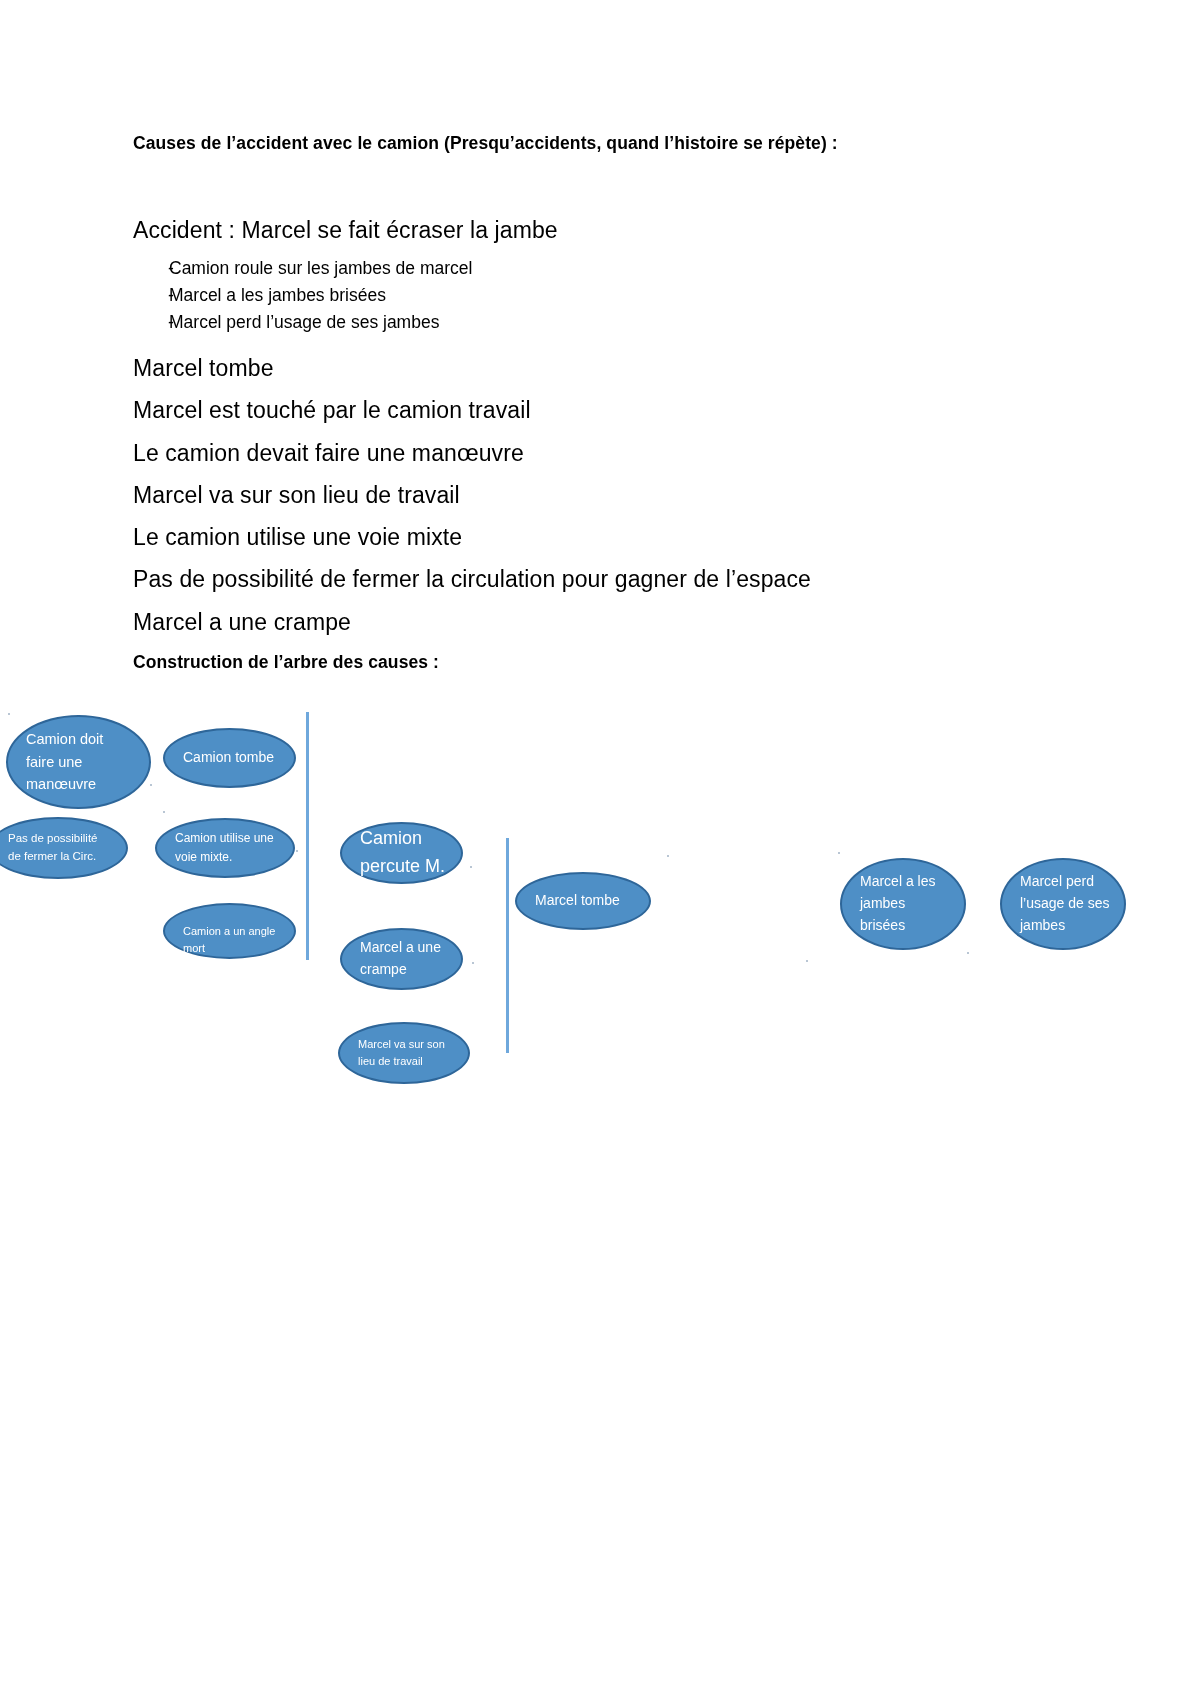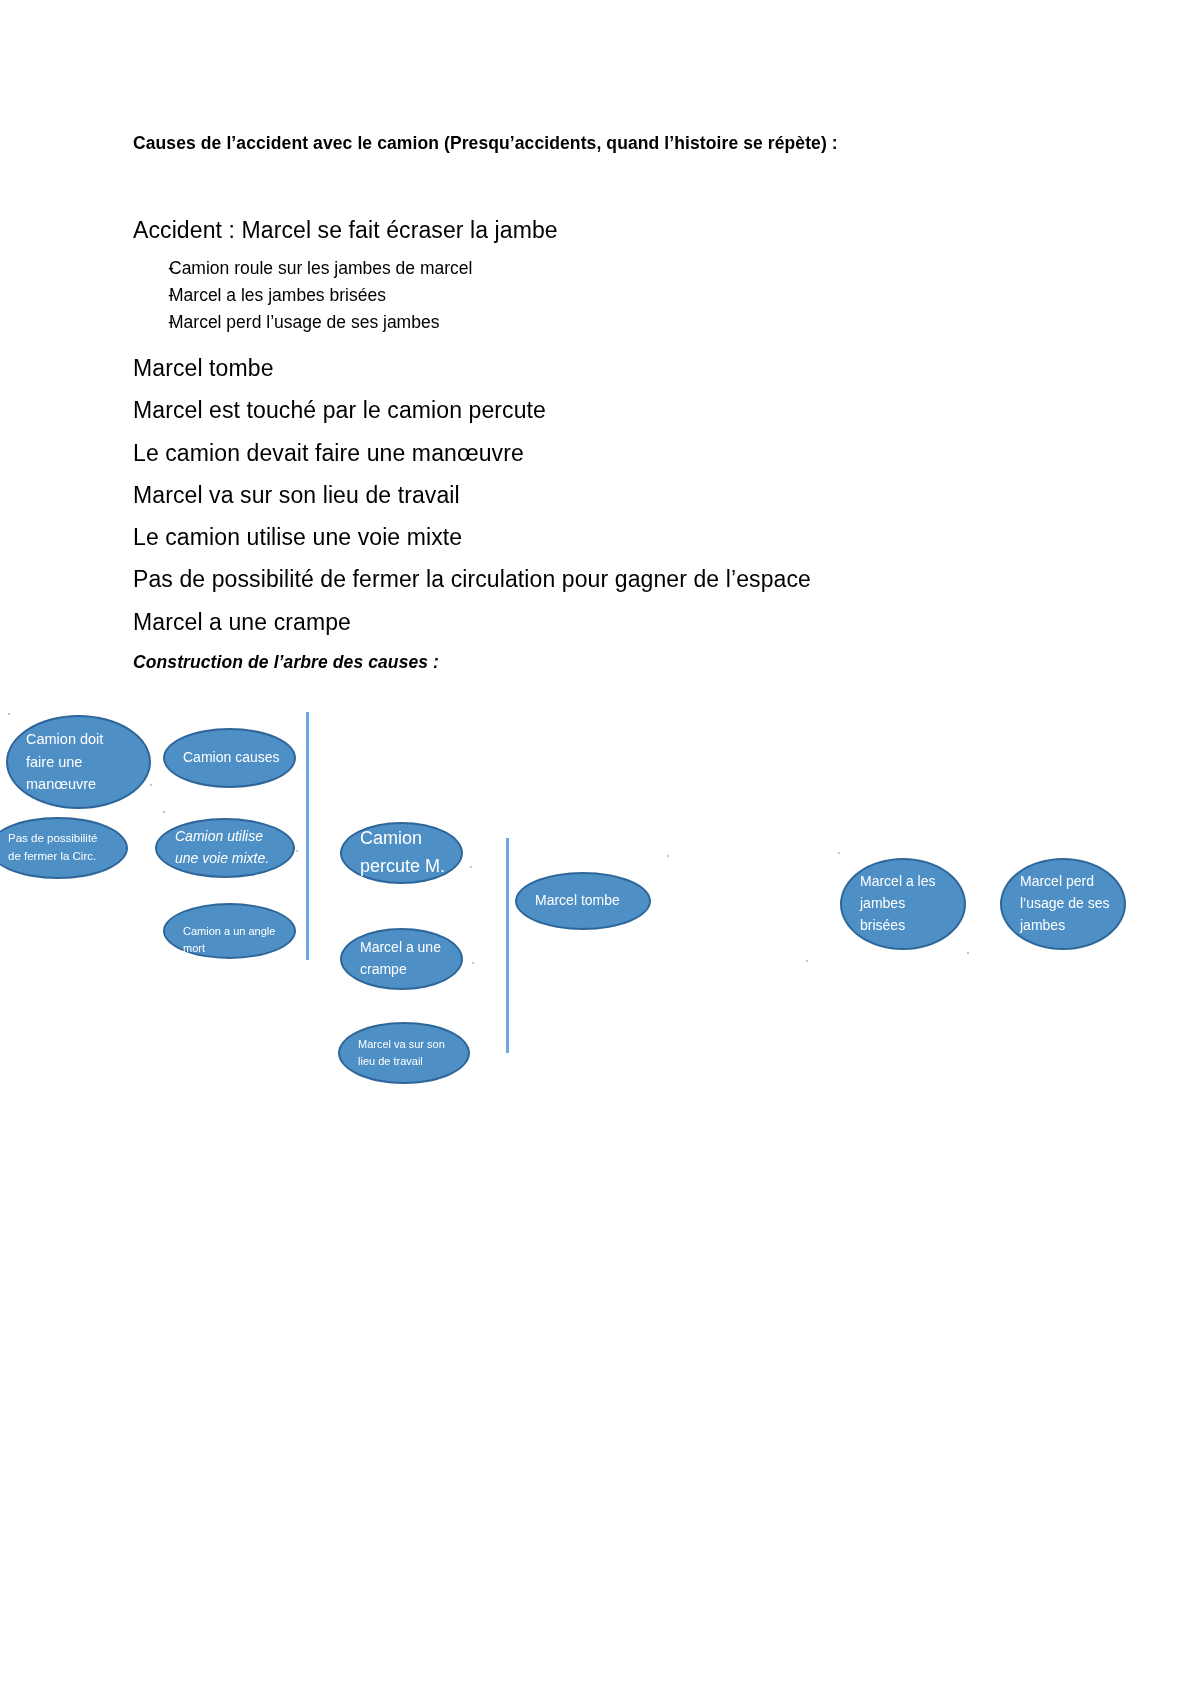--- a/index.html
+++ b/index.html
@@ -60,21 +60,21 @@
     font-size: 17.5px;
     white-space: nowrap;
   }
 
   .stmt {
     position: absolute;
     left: 0;
     white-space: nowrap;
   }
 
-  .h-construction { position: absolute; left: 0; top: 652px; white-space: nowrap; font-style: italic; }
+  .h-construction { position: absolute; left: 0; top: 652px; white-space: nowrap; }
 
   
   .diagram {
     position: absolute;
     left: 0;
     top: 690px;
     width: 1200px;
     height: 420px;
   }
   .node {
@@ -125,21 +125,21 @@
         <div class="bullet-dash">-</div>
         <div class="bullet-text">Marcel a les jambes brisées</div>
       </div>
       <div class="bullet-row">
         <div class="bullet-dash">-</div>
         <div class="bullet-text">Marcel perd l’usage de ses jambes</div>
       </div>
     </div>
 
     <div class="para stmt" style="top:355px">Marcel tombe</div>
-    <div class="para stmt" style="top:397px">Marcel est touché par le camion percute</div>
+    <div class="para stmt" style="top:397px">Marcel est touché par le camion travail</div>
     <div class="para stmt" style="top:440px">Le camion devait faire une manœuvre</div>
     <div class="para stmt" style="top:482px">Marcel va sur son lieu de travail</div>
     <div class="para stmt" style="top:524px">Le camion utilise une voie mixte</div>
     <div class="para stmt" style="top:566px">Pas de possibilité de fermer la circulation pour gagner de l’espace</div>
     <div class="para stmt" style="top:609px">Marcel a une crampe</div>
 
     <div class="heading h-construction">Construction de l’arbre des causes :</div>
   </div>
 
   <div class="diagram">
@@ -158,28 +158,28 @@
     <div class="dot" style="left:806px; top:270px;"></div>
     <div class="dot" style="left:967px; top:262px;"></div>
     <div class="dot" style="left:472px; top:272px;"></div>
     <div class="dot" style="left:44px; top:165px;"></div>
 
     <div class="node" style="left:6px; top:25px; width:145px; height:94px; font-size:14.5px;">
       <span>Camion doit faire une manœuvre</span>
     </div>
 
     <div class="node" style="left:163px; top:38px; width:133px; height:60px; font-size:14px;">
-      <span>Camion causes</span>
+      <span>Camion tombe</span>
     </div>
 
     <div class="node" style="left:-12px; top:127px; width:140px; height:62px; font-size:11.5px;">
       <span>Pas de possibilité de fermer la Circ.</span>
     </div>
 
-    <div class="node" style="left:155px; top:128px; width:140px; height:60px; font-size:14px;font-style:italic;">
+    <div class="node" style="left:155px; top:128px; width:140px; height:60px; font-size:12px;">
       <span>Camion utilise une voie mixte.</span>
     </div>
 
     <div class="node" style="left:163px; top:213px; width:133px; height:56px; font-size:11px;align-items:flex-end;">
       <span>Camion a un angle mort</span>
     </div>
 
     <div class="node" style="left:340px; top:132px; width:123px; height:62px; font-size:18px;">
       <span>Camion percute M.</span>
     </div>

